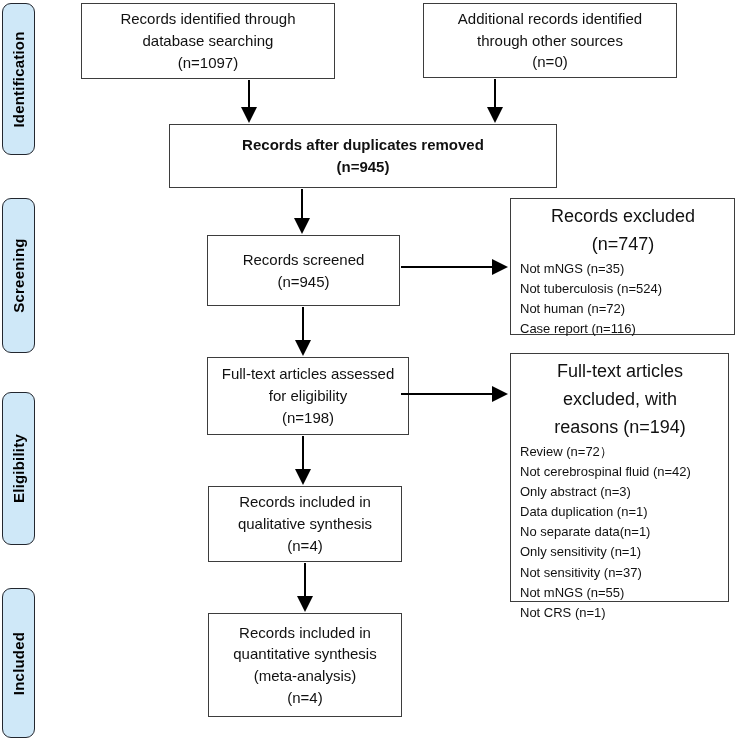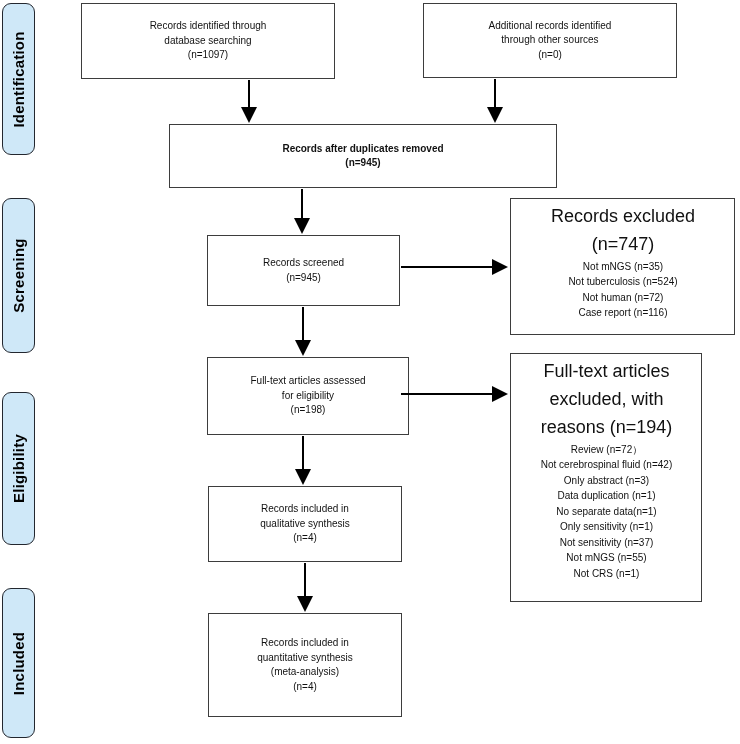--- a/index.html
+++ b/index.html
@@ -17,25 +17,25 @@
     font-weight:bold; font-size:15px; color:#000;
     letter-spacing:0.2px;
   }
 
   
   .fbox {
     position:absolute; background:#ffffff;
     border:1.4px solid #3d3d3d; box-sizing:border-box; color:#111;
   }
   .fbox.center { display:flex; align-items:center; justify-content:center; text-align:center; }
-  .box-text { white-space:pre-line; font-size:10px; line-height:1.45; }
+  .box-text { white-space:pre-line; font-size:15px; line-height:1.45; }
 
   .listbox { padding:4px 8px 2px 9px; }
   .box-title { white-space:pre-line; text-align:center; font-size:18px; line-height:1.55; }
-  .reason { font-size:10px; line-height:1.55; text-align:center; white-space:nowrap; }
+  .reason { font-size:13px; line-height:1.55; text-align:left; white-space:nowrap; }
 
   svg.arrows { position:absolute; left:0; top:0; pointer-events:none; }
 </style>
 </head>
 <body>
 
 <div class="canvas">
 
   <div class="stage" style="top:3px; height:152px;">
     <span class="stage-label">Identification</span>
@@ -80,21 +80,21 @@
     <div class="reason">Not human (n=72)</div>
     <div class="reason">Case report (n=116)</div>
   </div>
 
   <div class="fbox center" style="left:207px; top:357px; width:202px; height:78px;">
     <div class="box-text">Full-text articles assessed
 for eligibility
 (n=198)</div>
   </div>
 
-  <div class="fbox listbox" style="left:510px; top:353px; width:192px; height:249px;">
+  <div class="fbox listbox" style="left:510px; top:353px; width:219px; height:249px;">
     <div class="box-title">Full-text articles excluded, with
 reasons (n=194)</div>
     <div class="reason">Review (n=72）</div>
     <div class="reason">Not cerebrospinal fluid (n=42)</div>
     <div class="reason">Only abstract (n=3)</div>
     <div class="reason">Data duplication (n=1)</div>
     <div class="reason">No separate data(n=1)</div>
     <div class="reason">Only sensitivity (n=1)</div>
     <div class="reason">Not sensitivity (n=37)</div>
     <div class="reason">Not mNGS (n=55)</div>

